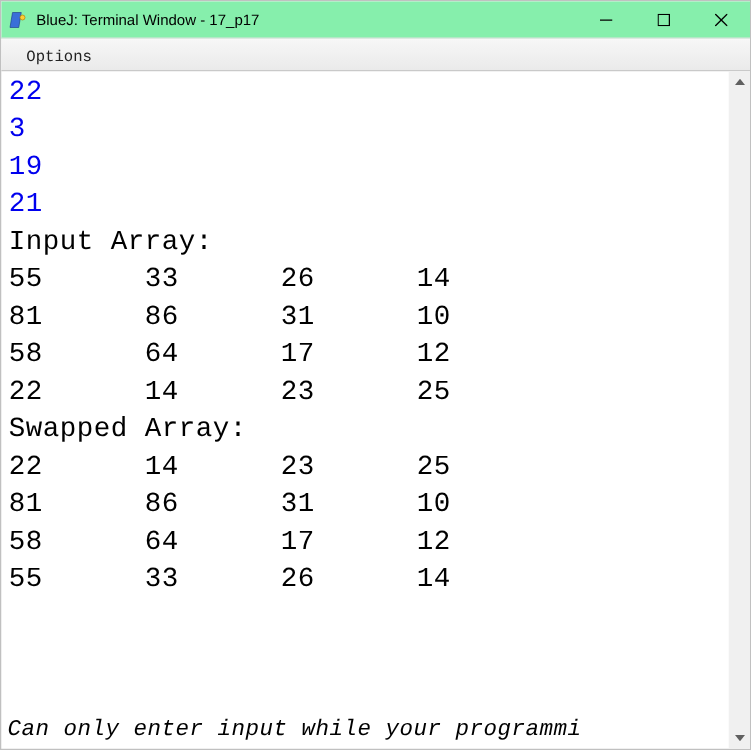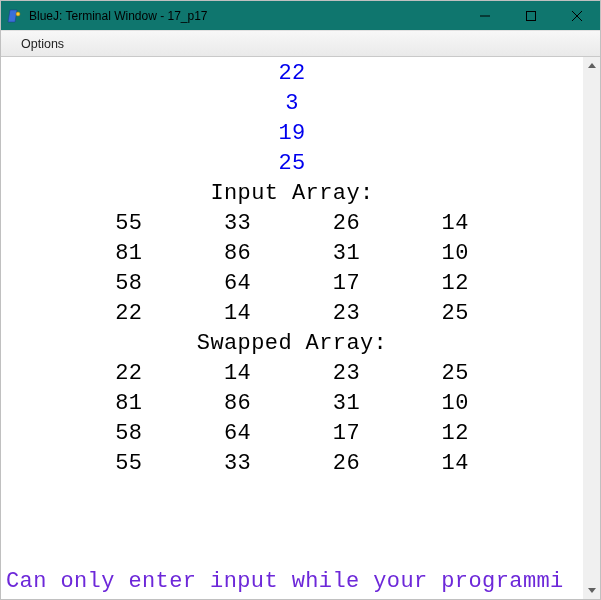--- a/index.html
+++ b/index.html
@@ -6,21 +6,21 @@
   body {
     width: 601px;
     height: 600px;
     font-family: "Segoe UI", Tahoma, sans-serif;
     background: #fff;
     overflow: hidden;
     border: 1px solid #c0c0c0;
   }
   .titlebar {
     height: 30px;
-    background: #0f766e;
+    background: #86efac;
     display: flex;
     align-items: center;
     padding: 0 0 0 6px;
     border-bottom: 1px solid #e0e0e0;
     justify-content: center;
   }
   .app-icon {
     width: 16px;
     height: 16px;
     margin-right: 6px;
@@ -44,32 +44,32 @@
     align-items: center;
     justify-content: center;
     font-size: 10px;
     color: #000;
   }
   .menubar {
     height: 26px;
     background: linear-gradient(#f7f7f7, #eaeaea);
     border-bottom: 1px solid #c9c9c9;
     display: flex;
-    align-items: center;
+    align-items: flex-end;
     padding: 0 12px;
+    font-family: Liberation Mono, monospace;
   }
   .menu-item {
     font-size: 12.5px;
     color: #222;
     padding: 3px 8px;
   }
   .terminal-wrap {
     display: flex;
     height: calc(100% - 30px - 26px);
-    text-align: center;
   }
   .terminal {
     font-family: "Courier New", monospace;
     font-size: 22px;
     line-height: 30px;
     padding: 2px 6px 0 6px;
     white-space: pre;
     color: #000;
     flex-grow: 1;
     overflow: hidden;
@@ -85,28 +85,29 @@
     height: 17px;
     display: flex;
     align-items: center;
     justify-content: center;
     font-size: 9px;
     color: #606060;
   }
   .scroll-track { flex-grow: 1; }
   .user-input { color: #0000ee; }
   .status-line {
-    color: #6d28d9;
+    color: #000000;
     position: absolute;
     bottom: 6px;
     left: 6px;
     font-family: "Courier New", monospace;
-    font-size: 22px;
+    font-size: 18px;
     letter-spacing: 0.4px;
     white-space: pre;
+    font-style: italic;
   }
 </style>
 </head>
 <body>
 
 <div class="titlebar">
   <span class="app-icon">
     <svg viewBox="0 0 16 16">
       <path d="M3 2 L10 2 L8 14 L1 14 Z" fill="#3a6fd8" stroke="#1a3a88" stroke-width="0.5"></path>
       <circle cx="11" cy="6" r="2" fill="#ffcc33" stroke="#aa7700" stroke-width="0.5"></circle>
@@ -134,21 +135,21 @@
 </div>
 
 <div class="menubar">
   <span class="menu-item">Options</span>
 </div>
 
 <div class="terminal-wrap">
   <div class="terminal" id="terminal"><span class="user-input">22
 </span><span class="user-input">3
 </span><span class="user-input">19
-</span><span class="user-input">25
+</span><span class="user-input">21
 </span><span>Input Array:
 55      33      26      14
 81      86      31      10
 58      64      17      12
 22      14      23      25
 Swapped Array:
 22      14      23      25
 81      86      31      10
 58      64      17      12
 55      33      26      14

